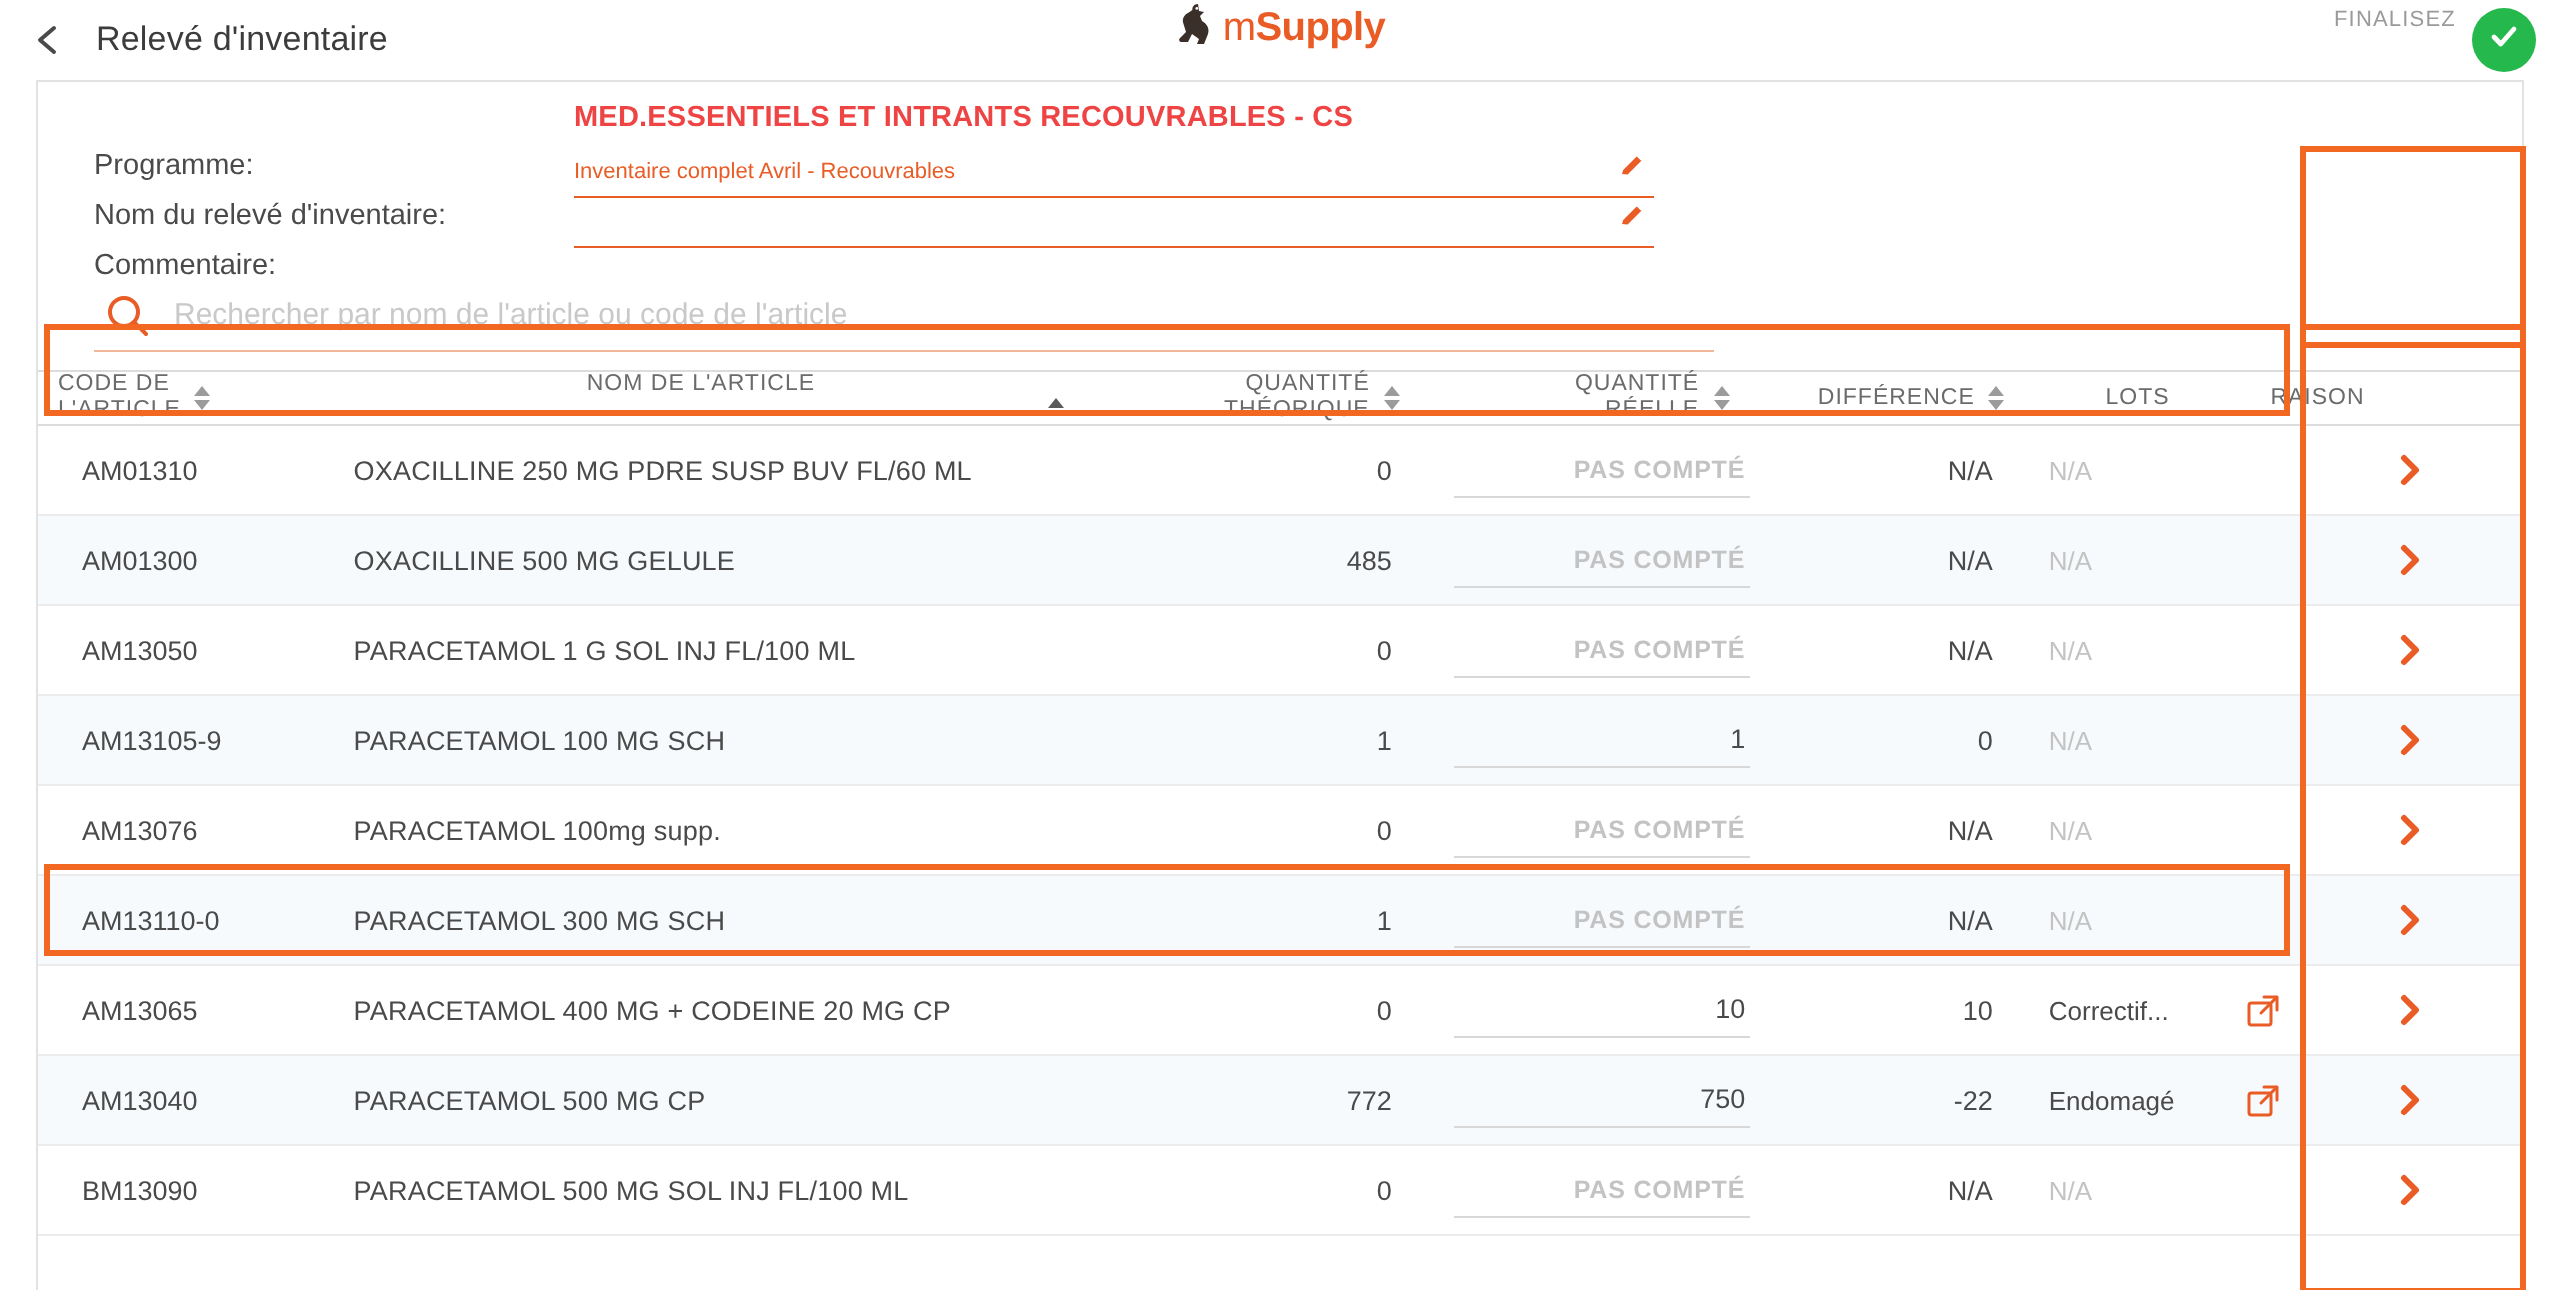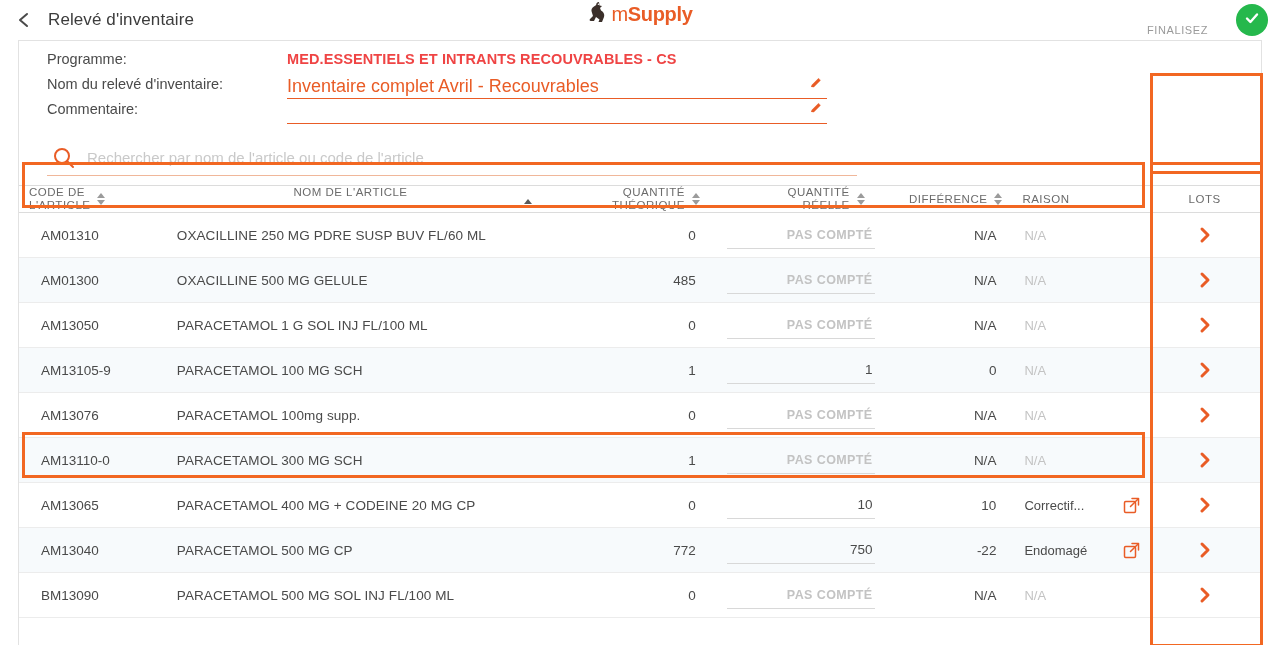--- a/index.html
+++ b/index.html
@@ -43,22 +43,22 @@
   .brand-text {
     color: #e95c26;
     font-size: 20px;
     font-weight: bold;
     letter-spacing: -0.3px;
   }
   .brand-text .m { font-weight: normal; }
   .topbar-right {
     margin-left: auto;
     display: flex;
-    align-items: flex-end;
-    gap: 28px;
+    align-items: flex-start;
+    gap: 8px;
     padding-right: 12px;
   }
   .finalise-label {
     font-size: 11px;
     color: #9a9a9a;
     letter-spacing: 0.6px;
   }
   .check-circle {
     width: 32px; height: 32px;
     border-radius: 50%;
@@ -81,35 +81,36 @@
   }
   .meta-row {
     display: flex;
     align-items: flex-start;
     height: 25px;
   }
   .meta-label {
     width: 240px;
     font-size: 14.5px;
     color: #4a4a4a;
+    margin-top: 24px;
   }
   .meta-value-program {
     font-size: 14.5px;
     color: #ef4444;
     font-weight: bold;
     letter-spacing: 0.1px;
   }
   .meta-field {
     width: 540px;
     position: relative;
     border-bottom: 1px solid #e95c26;
     height: 23px;
   }
   .meta-field .txt {
-    font-size: 18px;
+    font-size: 11px;
     color: #e95c26;
     margin-top: 29px;
   }
   .pencil {
     position: absolute;
     right: 4px; top: 0px;
     color: #e95c26;
     font-size: 13px;
     cursor: pointer;
   }
@@ -370,25 +371,25 @@
             <i class="down"></i>
           </span>
       </div>
       <div class="th col-diff">
         <span class="lbl">DIFFÉRENCE</span>
         <span class="sorter">
             <i class="up"></i>
             <i class="down"></i>
           </span>
       </div>
+      <div class="th col-lots">
+        <span class="lbl">LOTS</span>
+      </div>
       <div class="th col-reason">
         <span class="lbl">RAISON</span>
-      </div>
-      <div class="th col-lots">
-        <span class="lbl">LOTS</span>
       </div>
     </div>
 
     <div id="rows">
         <div class="row">
           <div class="cell code">AM01310</div>
           <div class="cell name">OXACILLINE 250 MG PDRE SUSP BUV FL/60 ML</div>
           <div class="cell theo">0</div>
           <div class="cell real">
             <div class="real-box empty">PAS COMPTÉ</div>

